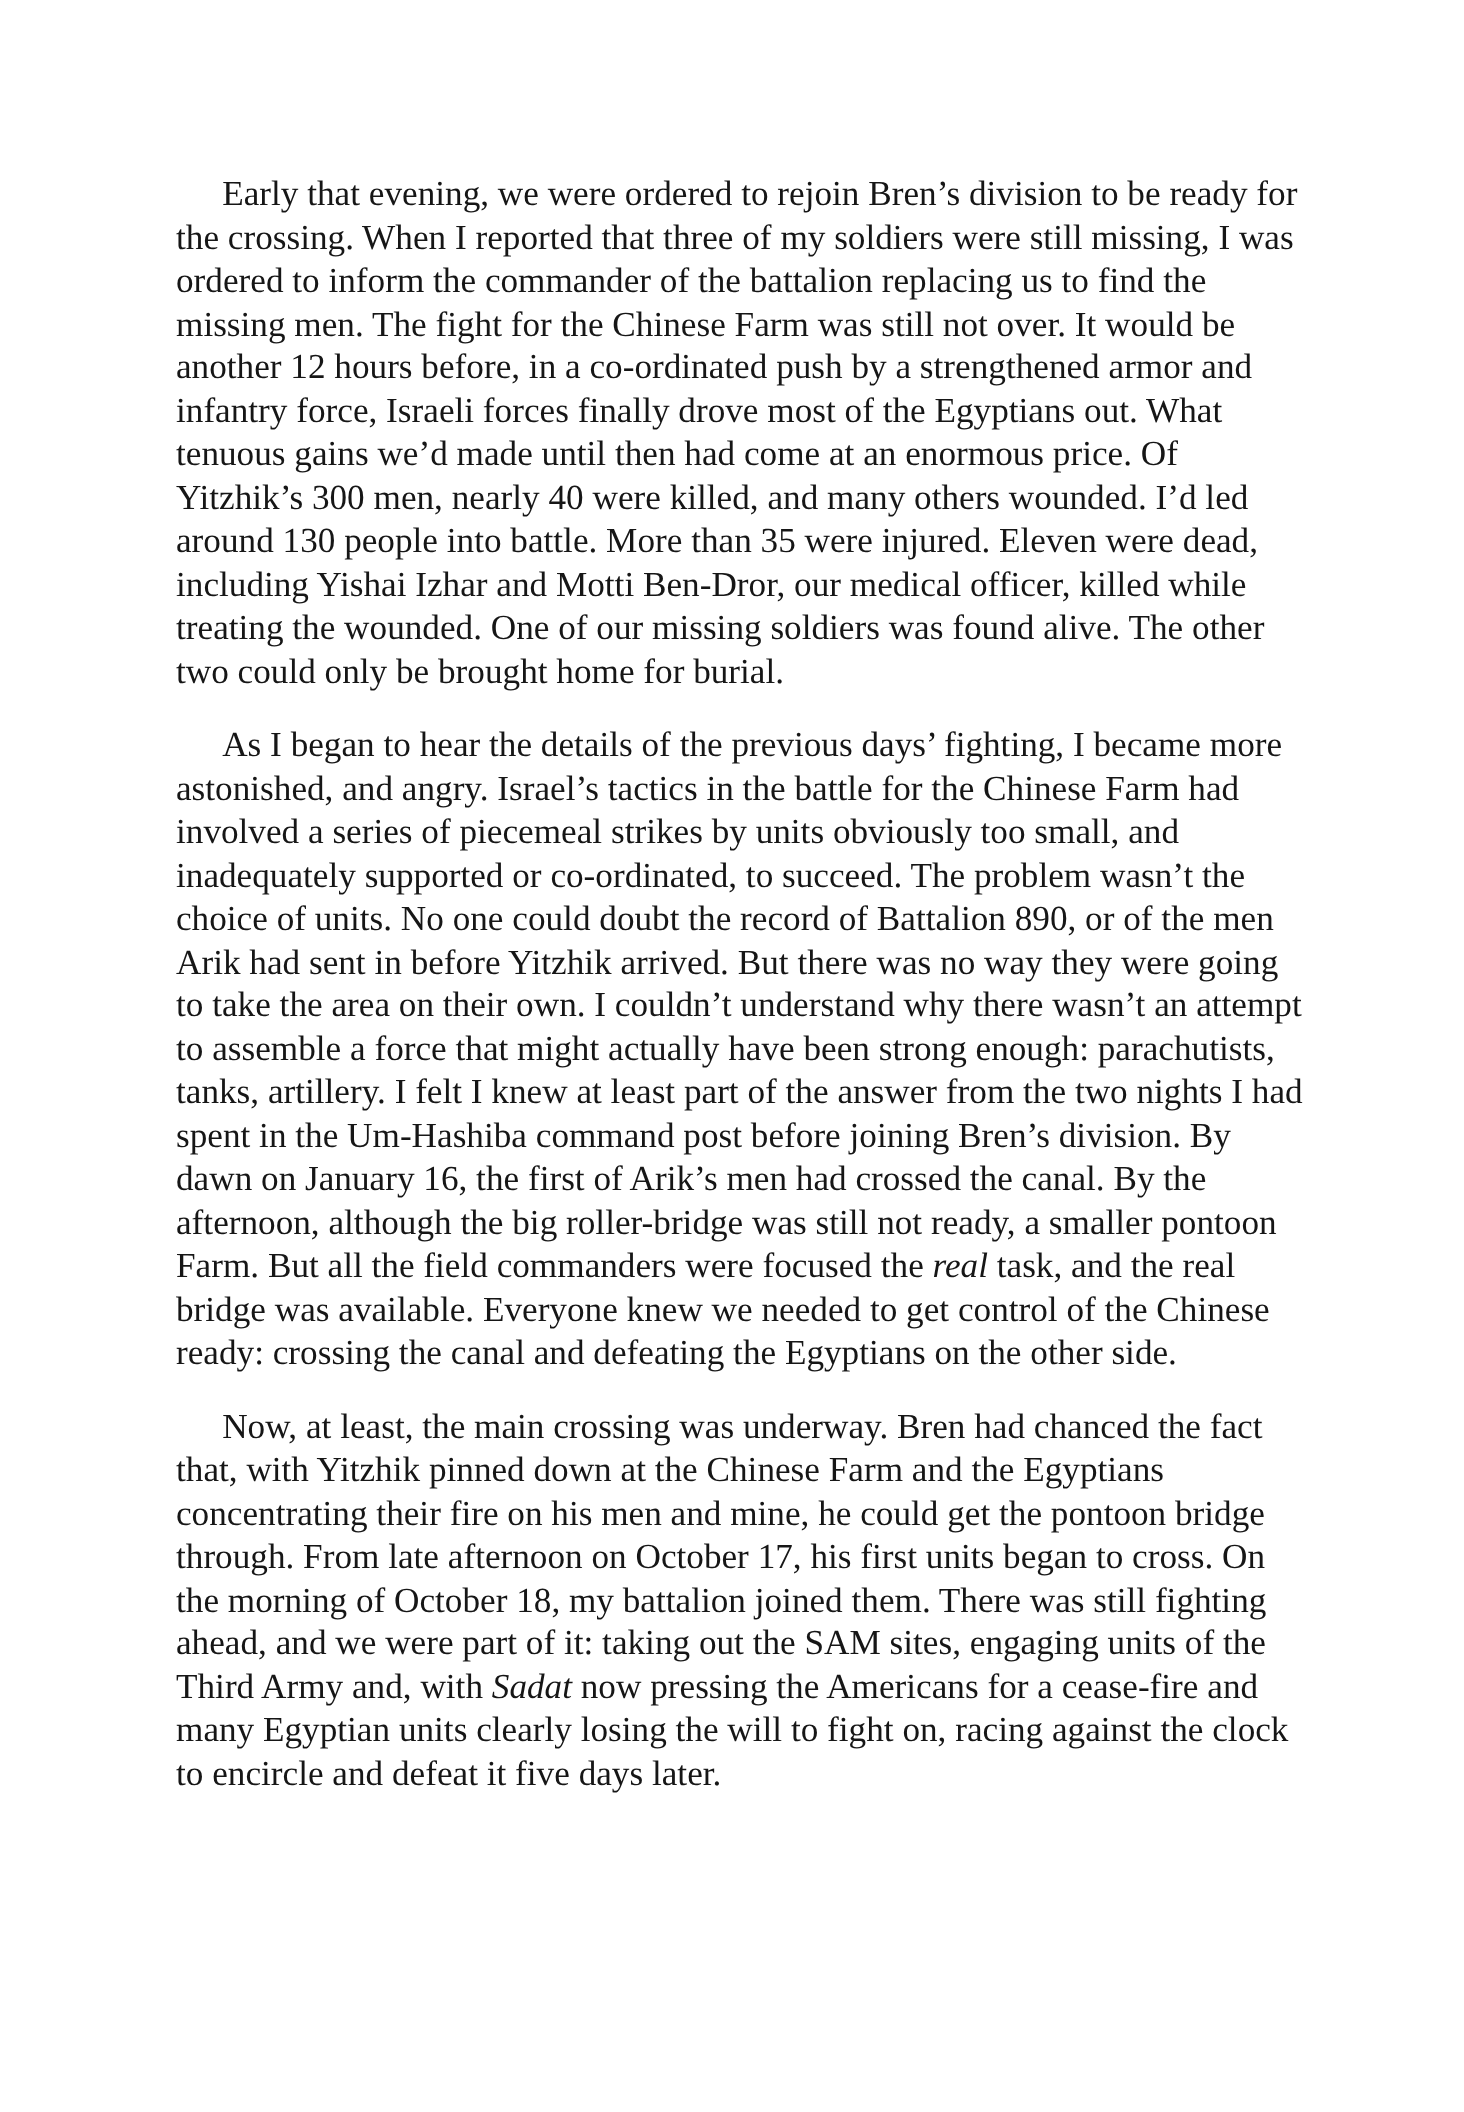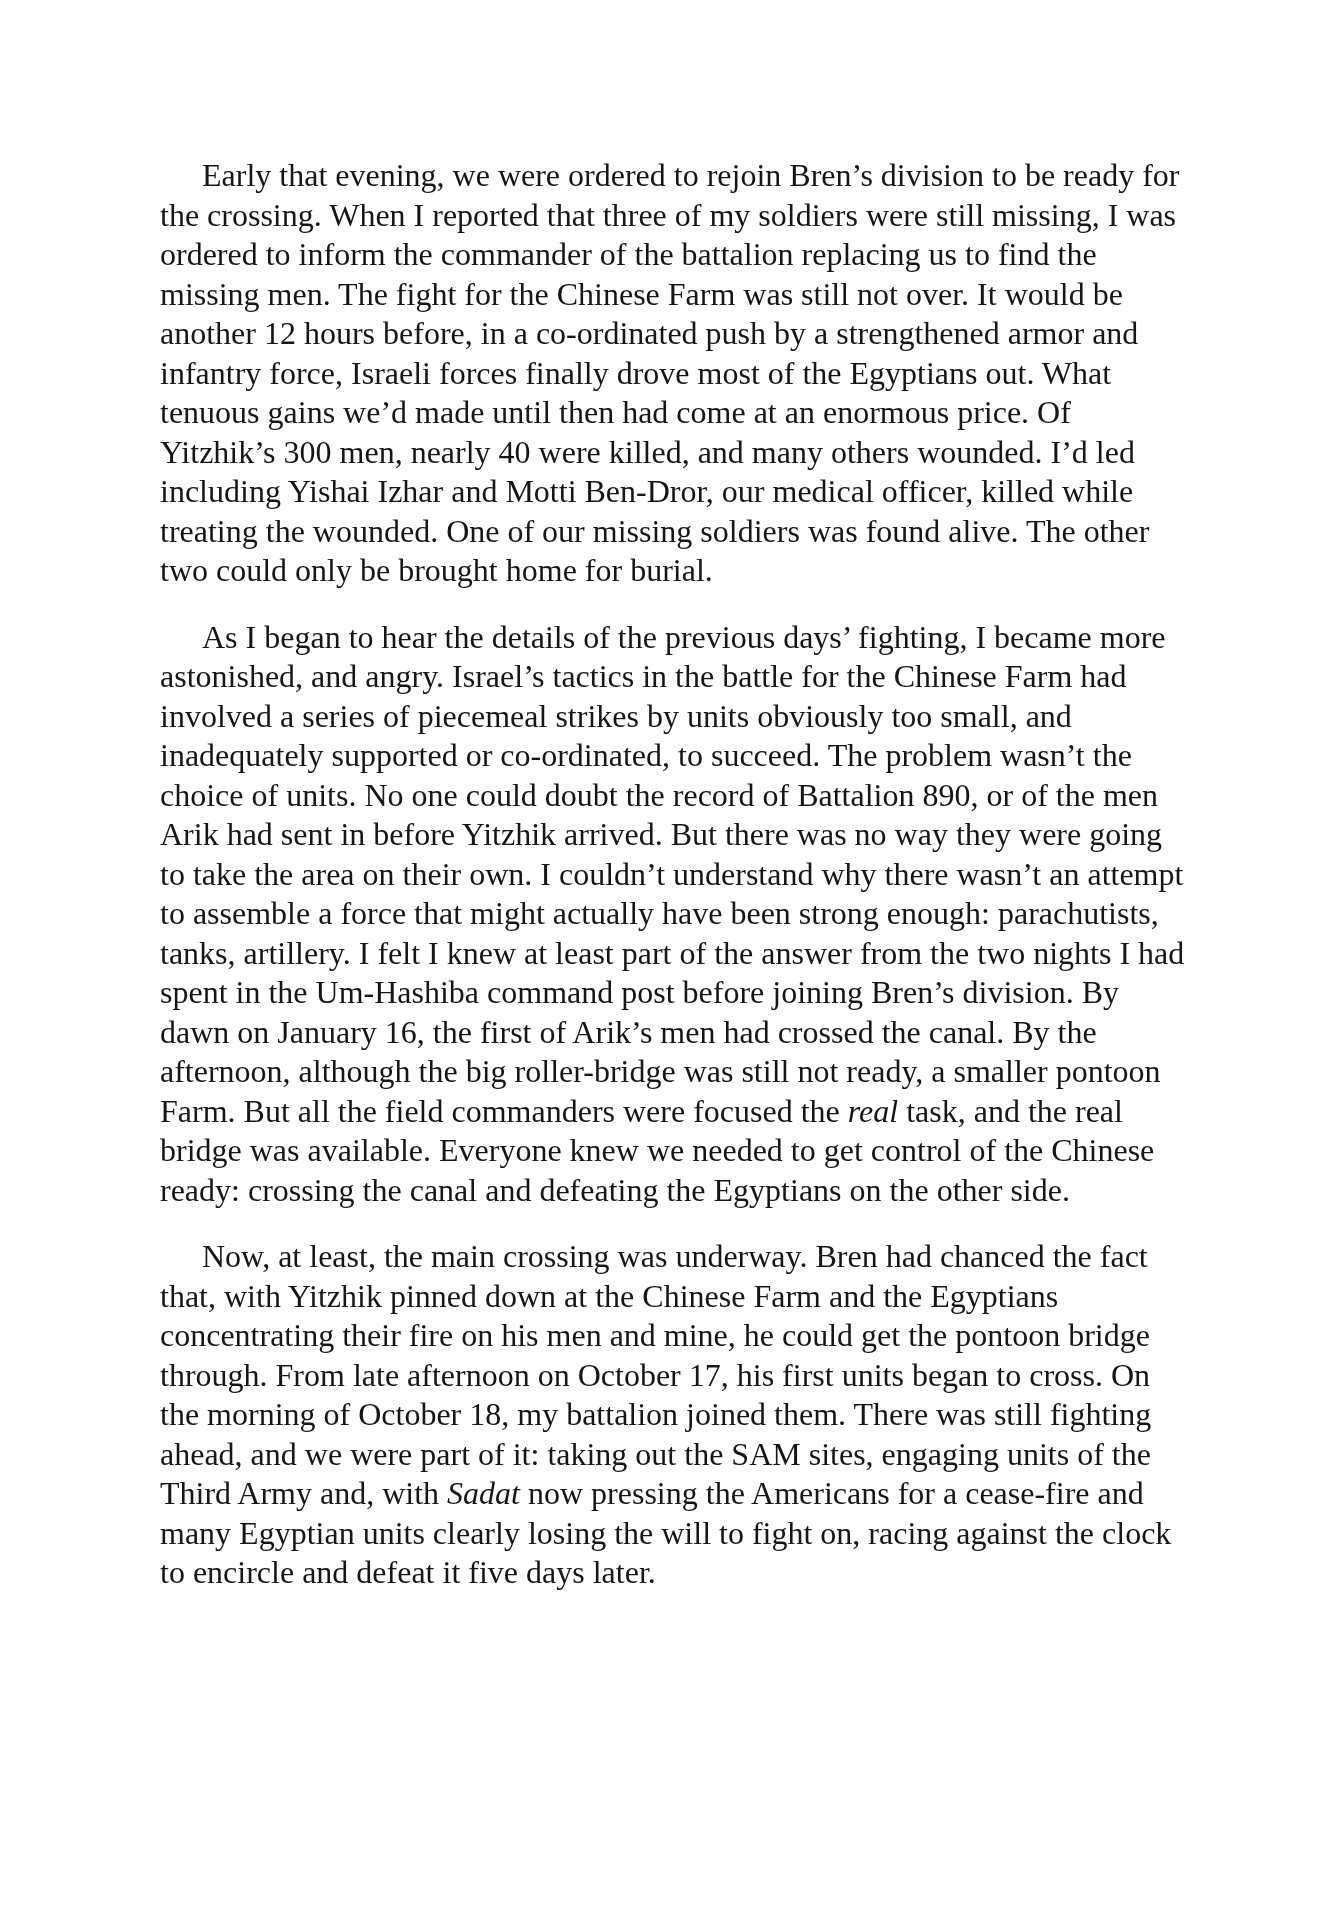--- a/index.html
+++ b/index.html
@@ -61,20 +61,21 @@
   <main class="text-block">
       <div class="paragraph">
         <div class="line first-line">Early that evening, we were ordered to rejoin Bren’s division to be ready for</div>
         <div class="line">the crossing. When I reported that three of my soldiers were still missing, I was</div>
         <div class="line">ordered to inform the commander of the battalion replacing us to find the</div>
         <div class="line">missing men. The fight for the Chinese Farm was still not over. It would be</div>
         <div class="line">another 12 hours before, in a co-ordinated push by a strengthened armor and</div>
         <div class="line">infantry force, Israeli forces finally drove most of the Egyptians out. What</div>
         <div class="line">tenuous gains we’d made until then had come at an enormous price. Of</div>
         <div class="line">Yitzhik’s 300 men, nearly 40 were killed, and many others wounded. I’d led</div>
+        <div class="line">around 130 people into battle. More than 35 were injured. Eleven were dead,</div>
         <div class="line">including Yishai Izhar and Motti Ben-Dror, our medical officer, killed while</div>
         <div class="line">treating the wounded. One of our missing soldiers was found alive. The other</div>
         <div class="line">two could only be brought home for burial.</div>
       </div>
       <div class="paragraph">
         <div class="line first-line">As I began to hear the details of the previous days’ fighting, I became more</div>
         <div class="line">astonished, and angry. Israel’s tactics in the battle for the Chinese Farm had</div>
         <div class="line">involved a series of piecemeal strikes by units obviously too small, and</div>
         <div class="line">inadequately supported or co-ordinated, to succeed. The problem wasn’t the</div>
         <div class="line">choice of units. No one could doubt the record of Battalion 890, or of the men</div>

